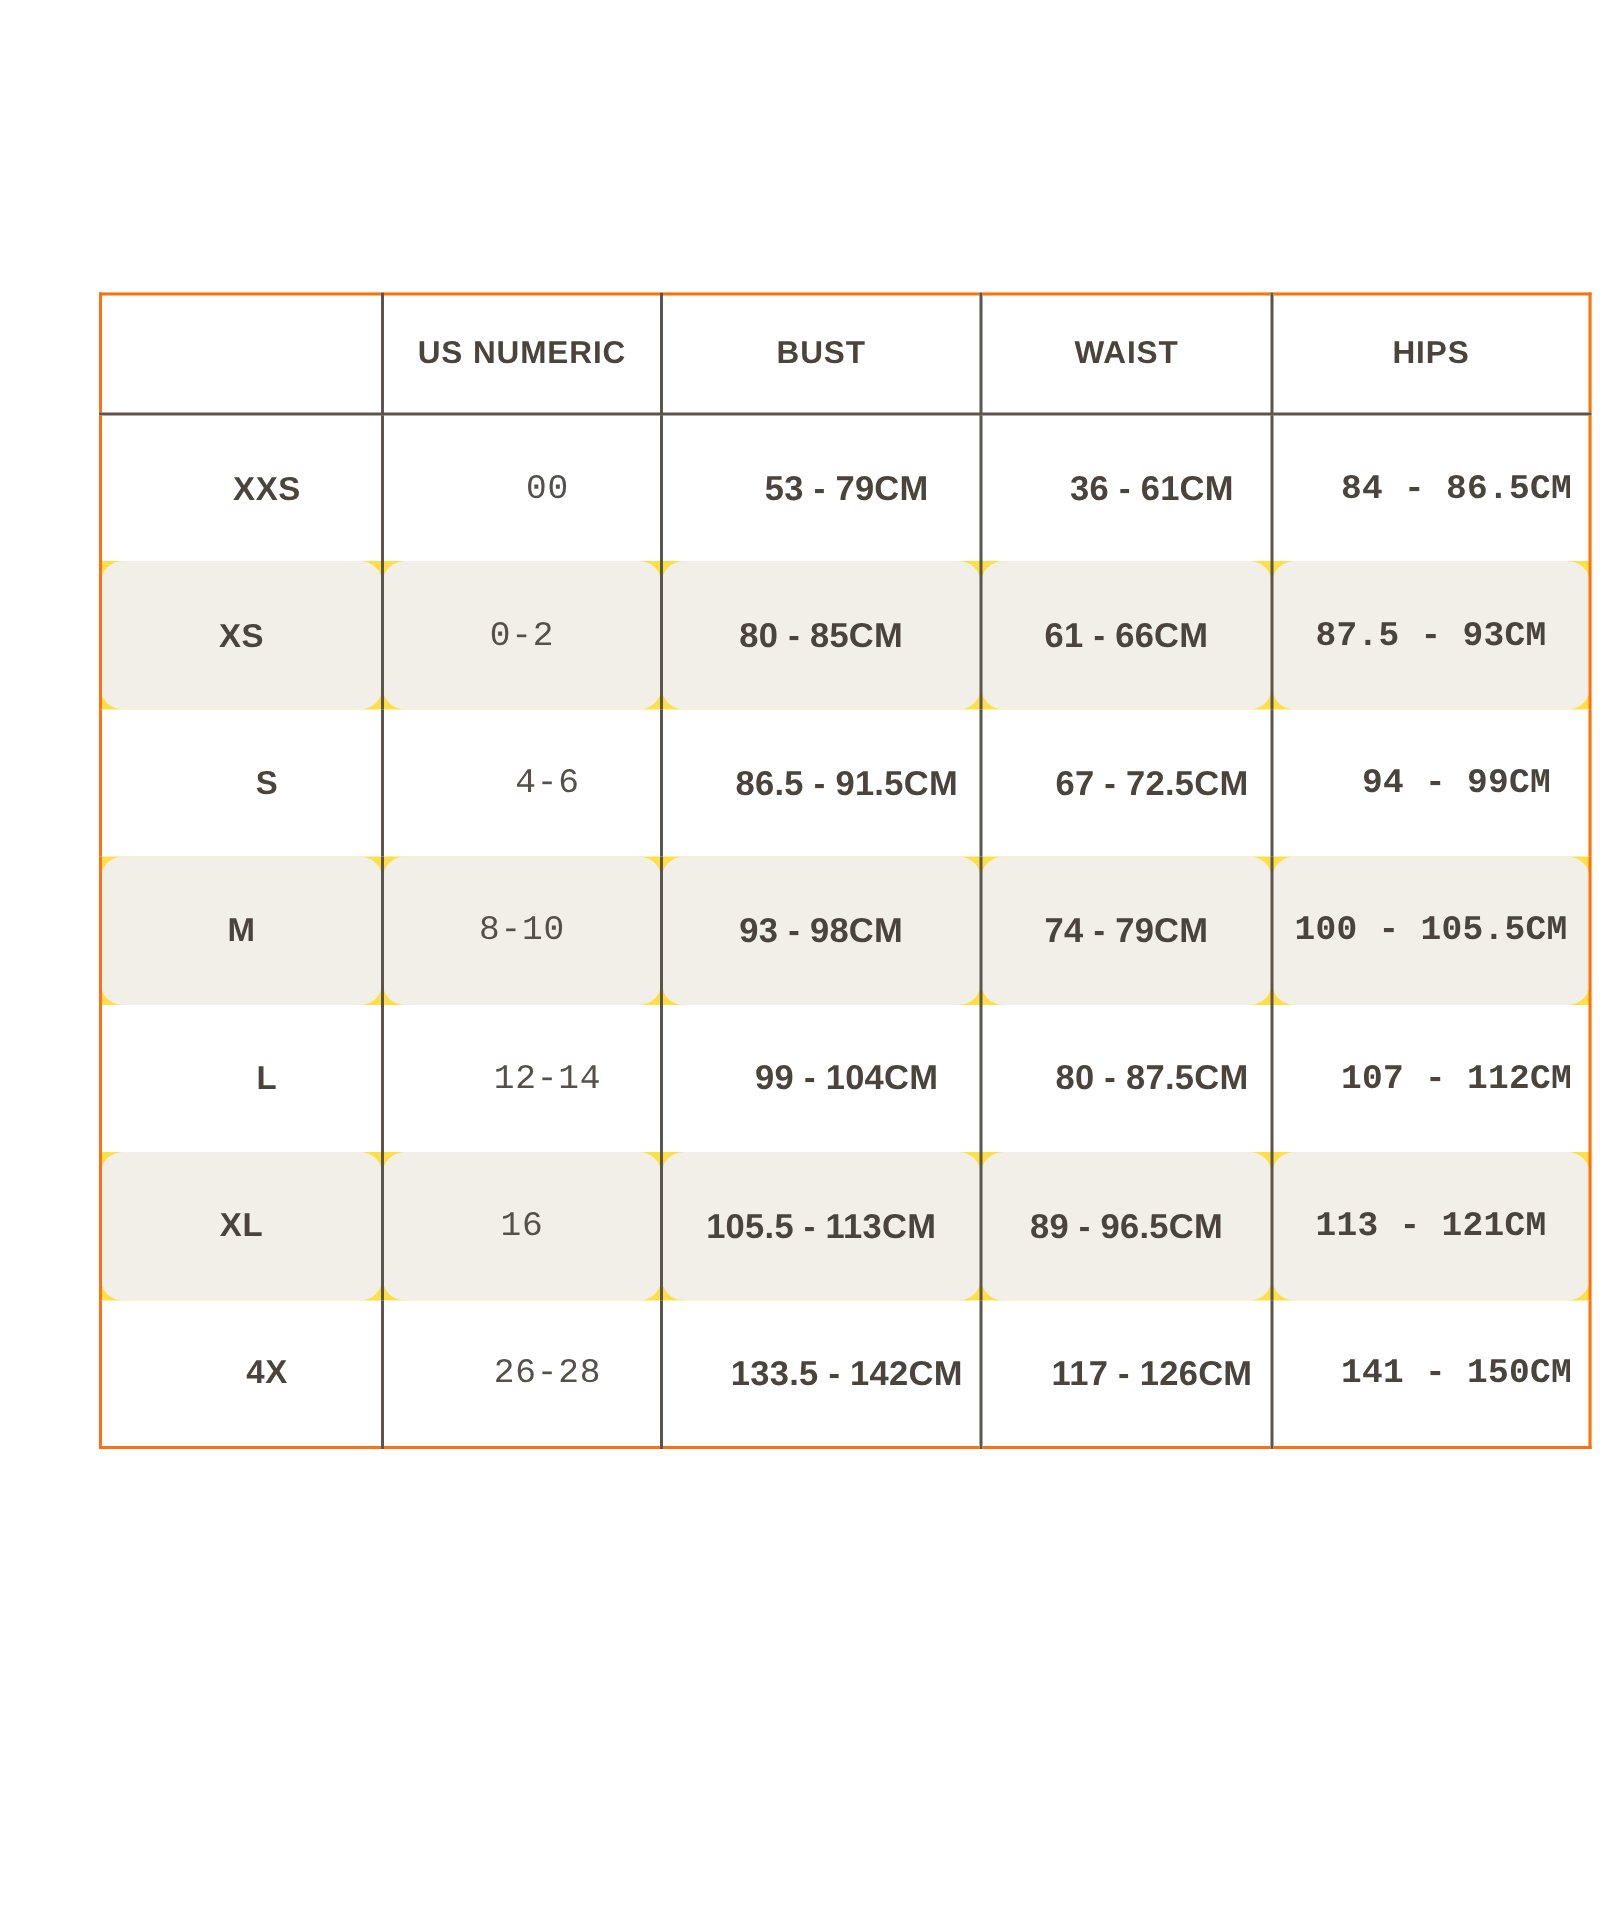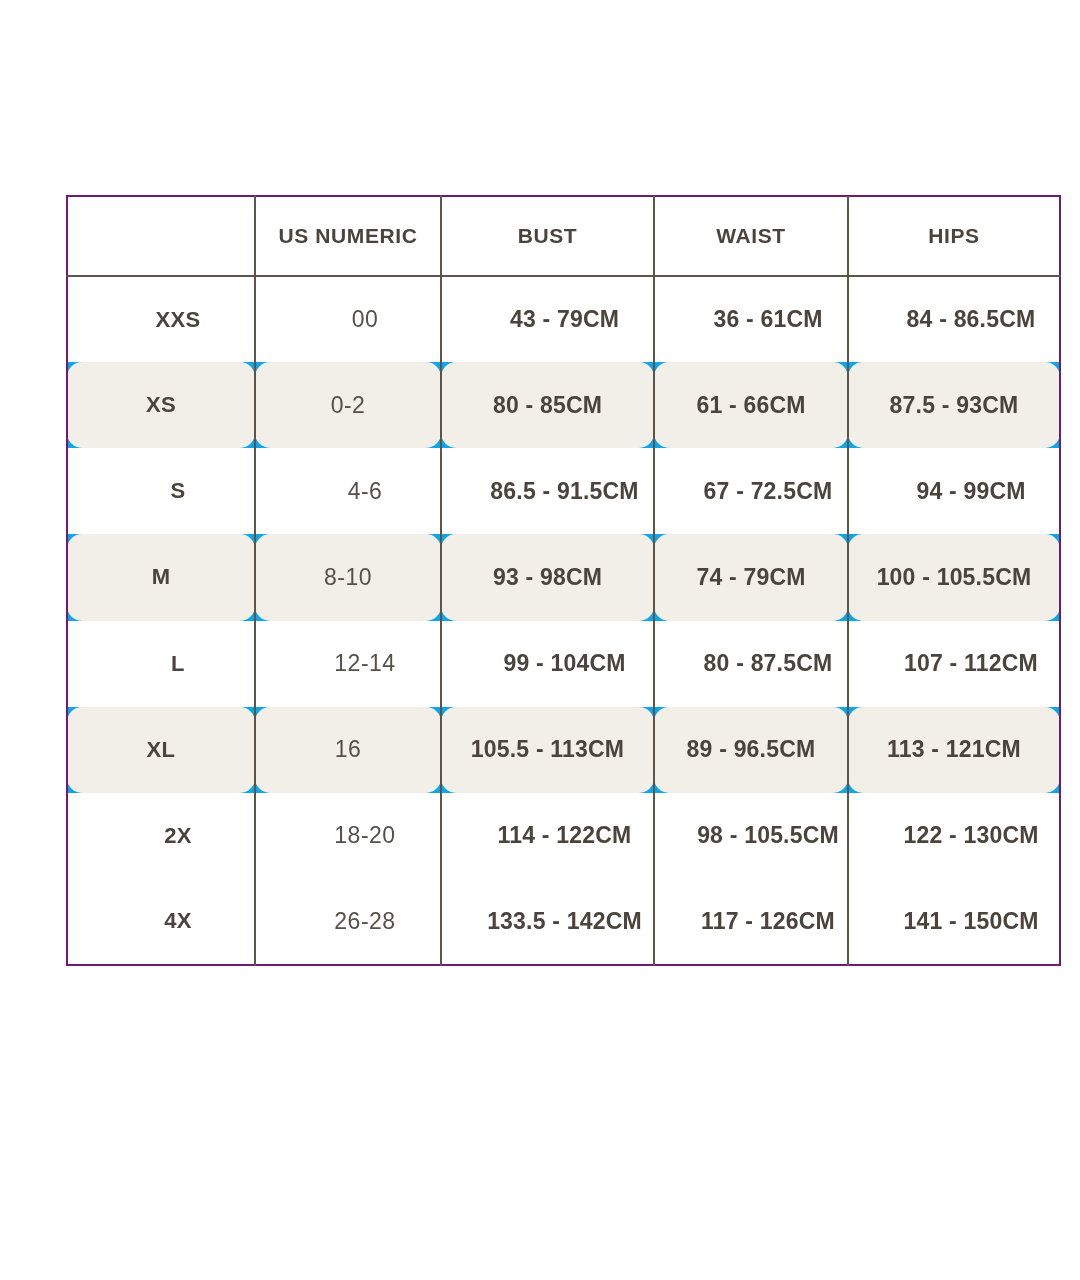--- a/index.html
+++ b/index.html
@@ -29,22 +29,22 @@
     top: 195px;
     width: 993px;
     height: 771px;
   }
 
   table.size-chart {
     width: 993px;
     height: 771px;
     border-collapse: collapse;
     table-layout: fixed;
-    border: 2px solid #701a75;
-    background: #0ea5e9;
+    border: 2px solid #f97316;
+    background: #fde047;
   }
 
   
   col.c-size    { width: 188px; }
   col.c-usnum   { width: 186px; }
   col.c-bust    { width: 213px; }
   col.c-waist   { width: 194px; }
   col.c-hips    { width: 212px; }
 
   
@@ -71,37 +71,37 @@
   tbody tr { height: 77px; }
 
   tbody td {
     border-right: 2px solid #5c554c;
     color: #4a443c;
     text-align: center;
     vertical-align: middle;
     padding: 0;
     background: transparent;
   }
-  tbody td:last-child { border-right: none; }
+  tbody td:last-child { border-right: none; font-family: Liberation Mono, monospace; }
 
   
   tbody tr.tinted td { background: #f2efe9; border-radius: 15px; }
   tbody tr.plain  td { background: #ffffff; padding-left: 34px; }
 
   
   td.cell-size {
     font-family: "Liberation Sans Narrow", "Liberation Sans", sans-serif;
     font-weight: bold;
     font-size: 22px;
     letter-spacing: 0.4px;
   }
 
   
   td.cell-usnum {
-    font-family: Liberation Sans, sans-serif;
+    font-family: Liberation Mono, monospace;
     font-weight: 400;
     font-size: 23px;
     letter-spacing: 0.5px;
     color: #55504a;
   }
 
   
   td.cell-meas {
     font-family: "Liberation Sans Narrow", "Liberation Sans", sans-serif;
     font-weight: bold;
@@ -133,21 +133,21 @@
           <th>WAIST</th>
           <th>HIPS</th>
         </tr>
       </thead>
 
       <tbody id="chart-body">
 
       <tr class="plain">
             <td class="cell-size">XXS</td>
             <td class="cell-usnum">00</td>
-            <td class="cell-meas">43 - 79CM</td>
+            <td class="cell-meas">53 - 79CM</td>
             <td class="cell-meas">36 - 61CM</td>
             <td class="cell-meas">84 - 86.5CM</td>
           </tr>
           <tr class="tinted">
             <td class="cell-size">XS</td>
             <td class="cell-usnum">0-2</td>
             <td class="cell-meas">80 - 85CM</td>
             <td class="cell-meas">61 - 66CM</td>
             <td class="cell-meas">87.5 - 93CM</td>
           </tr>
@@ -173,27 +173,20 @@
             <td class="cell-meas">107 - 112CM</td>
           </tr>
           <tr class="tinted">
             <td class="cell-size">XL</td>
             <td class="cell-usnum">16</td>
             <td class="cell-meas">105.5 - 113CM</td>
             <td class="cell-meas">89 - 96.5CM</td>
             <td class="cell-meas">113 - 121CM</td>
           </tr>
           <tr class="plain">
-            <td class="cell-size">2X</td>
-            <td class="cell-usnum">18-20</td>
-            <td class="cell-meas">114 - 122CM</td>
-            <td class="cell-meas">98 - 105.5CM</td>
-            <td class="cell-meas">122 - 130CM</td>
-          </tr>
-          <tr class="plain">
             <td class="cell-size">4X</td>
             <td class="cell-usnum">26-28</td>
             <td class="cell-meas">133.5 - 142CM</td>
             <td class="cell-meas">117 - 126CM</td>
             <td class="cell-meas">141 - 150CM</td>
           </tr>
         </tbody>
     </table>
   </div>
 

